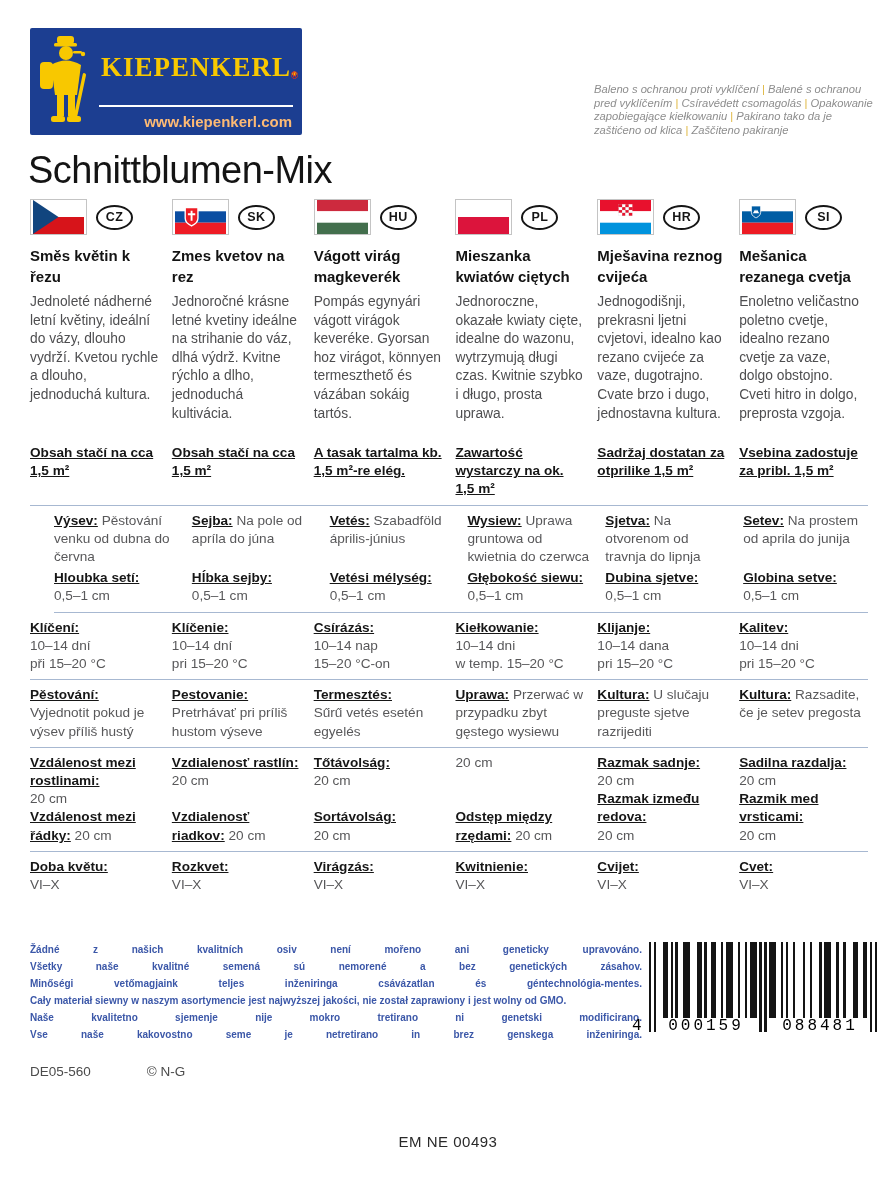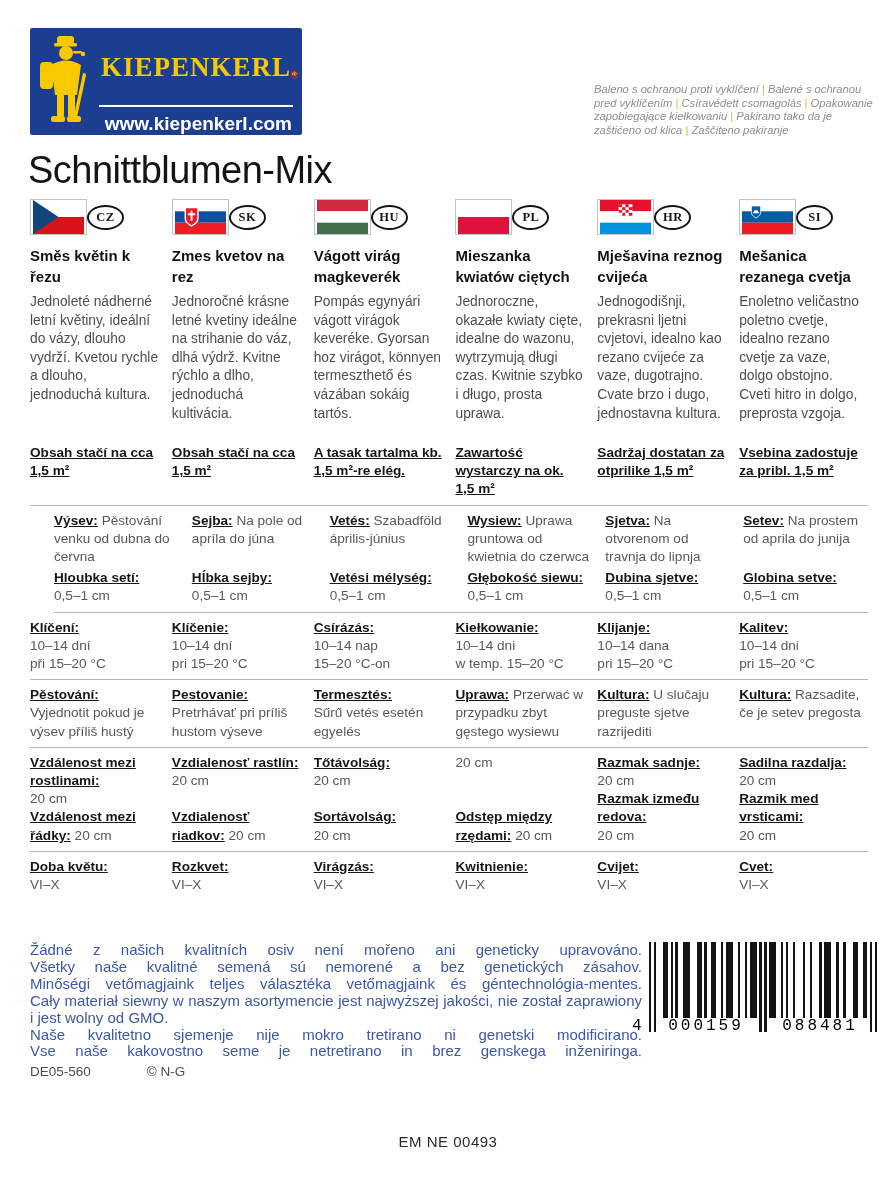--- a/index.html
+++ b/index.html
@@ -11,56 +11,56 @@
        font-family:"Liberation Sans",sans-serif;color:#222;overflow:hidden;}
 
   
   .logo{position:absolute;left:30px;top:28px;width:272px;height:107px;
         background:var(--brand-bg);border-radius:2px;}
   .logo-man{position:absolute;left:6px;bottom:5px;height:95px;width:62px;}
   .logo-name{position:absolute;left:71px;top:24px;font-family:"Liberation Serif",serif;
         font-weight:bold;font-size:27px;letter-spacing:1px;color:var(--brand-yellow);white-space:nowrap;}
   .logo-reg{position:absolute;right:4px;top:42px;color:#e02b20;font-size:10px;font-weight:bold;}
   .logo-rule{position:absolute;left:69px;right:9px;top:77px;height:2px;background:#fff;}
-  .logo-web{position:absolute;right:10px;top:85px;color:#ffffff;font-weight:bold;font-size:19px;}
+  .logo-web{position:absolute;right:10px;top:85px;color:#fdba74;font-weight:bold;font-size:15px;}
 
   
   .notice{position:absolute;left:594px;top:83px;width:286px;font-size:11.2px;
         font-style:italic;color:#8d8d8d;line-height:13.6px;text-align:left;}
   .notice .sep{color:var(--sep);font-style:normal;}
 
   
   .title{position:absolute;left:28px;top:149px;font-size:38px;font-weight:400;
         color:#141414;letter-spacing:-0.5px;}
 
   
   .cols{position:absolute;left:30px;top:199px;width:838px;display:grid;
         grid-template-columns:repeat(6,1fr);column-gap:13px;}
-  .flag-row{display:flex;align-items:center;height:36px;margin-bottom:10px;font-family:Liberation Serif, serif;}
+  .flag-row{display:flex;align-items:center;gap:9px;height:36px;margin-bottom:10px;}
   .flag{width:57px;height:36px;border:1px solid #c4c4c4;box-sizing:border-box;flex:0 0 auto;}
   .badge{min-width:37px;height:25px;border:2px solid #151515;border-radius:50%;
         display:flex;align-items:center;justify-content:center;font-size:12.5px;
         font-weight:bold;letter-spacing:0.5px;color:#151515;padding:0 2px;box-sizing:border-box;}
   .heading{font-size:15px;font-weight:bold;color:#131313;line-height:21px;
         min-height:44px;margin-bottom:4px;}
   .desc{font-size:13.8px;color:#4e4e50;line-height:18.6px;}
 
   
   .rows{position:absolute;left:30px;top:438px;width:838px;}
   .row{display:grid;grid-template-columns:repeat(6,1fr);column-gap:13px;
         padding:6px 0;border-bottom:1px solid var(--divider);box-sizing:border-box;}
   .row p{margin:0;font-size:13.6px;line-height:18.2px;}
   .row b{color:#161616;text-decoration:underline;}
   .row span{color:#58585a;}
   .cell{display:flex;flex-direction:column;}
   .part-bottom{margin-top:auto;}
 
   
   .gmo{position:absolute;left:30px;top:942px;width:612px;color:var(--gmo);
-        font-size:15px;font-weight:normal;line-height:16.9px;}
+        font-size:10px;font-weight:bold;line-height:16.9px;}
   .gmo-line{text-align:justify;}
   .gmo-line.stretch{text-align-last:justify;}
 
   
   .codes{position:absolute;left:30px;top:1064px;display:flex;gap:56px;
         font-size:13.5px;color:#4b4b4b;}
 
   
   .barcode{position:absolute;left:634px;top:942px;width:250px;height:100px;}
   .bars{position:absolute;left:15px;top:0;width:228px;height:95px;}
@@ -411,21 +411,21 @@
       <div class="cell">
         <p><b>Cvet:</b></p>
         <p><span>VI–X</span></p>
       </div>
     </div>
   </div>
 
 <div class="gmo">
     <div class="gmo-line stretch">Žádné z našich kvalitních osiv není mořeno ani geneticky upravováno.</div>
     <div class="gmo-line stretch">Všetky naše kvalitné semená sú nemorené a bez genetických zásahov.</div>
-    <div class="gmo-line stretch">Minőségi vetőmagjaink teljes választéka vetőmagjaink és géntechnológia-mentes.</div>
+    <div class="gmo-line stretch">Minőségi vetőmagjaink teljes inženiringa csávázatlan és géntechnológia-mentes.</div>
     <div class="gmo-line">Cały materiał siewny w naszym asortymencie jest najwyższej jakości, nie został zaprawiony i jest wolny od GMO.</div>
     <div class="gmo-line stretch">Naše kvalitetno sjemenje nije mokro tretirano ni genetski modificirano.</div>
     <div class="gmo-line stretch">Vse naše kakovostno seme je netretirano in brez genskega inženiringa.</div>
   </div>
 
 <div class="codes">
   <span>DE05-560</span>
   <span>© N-G</span>
 </div>
 

